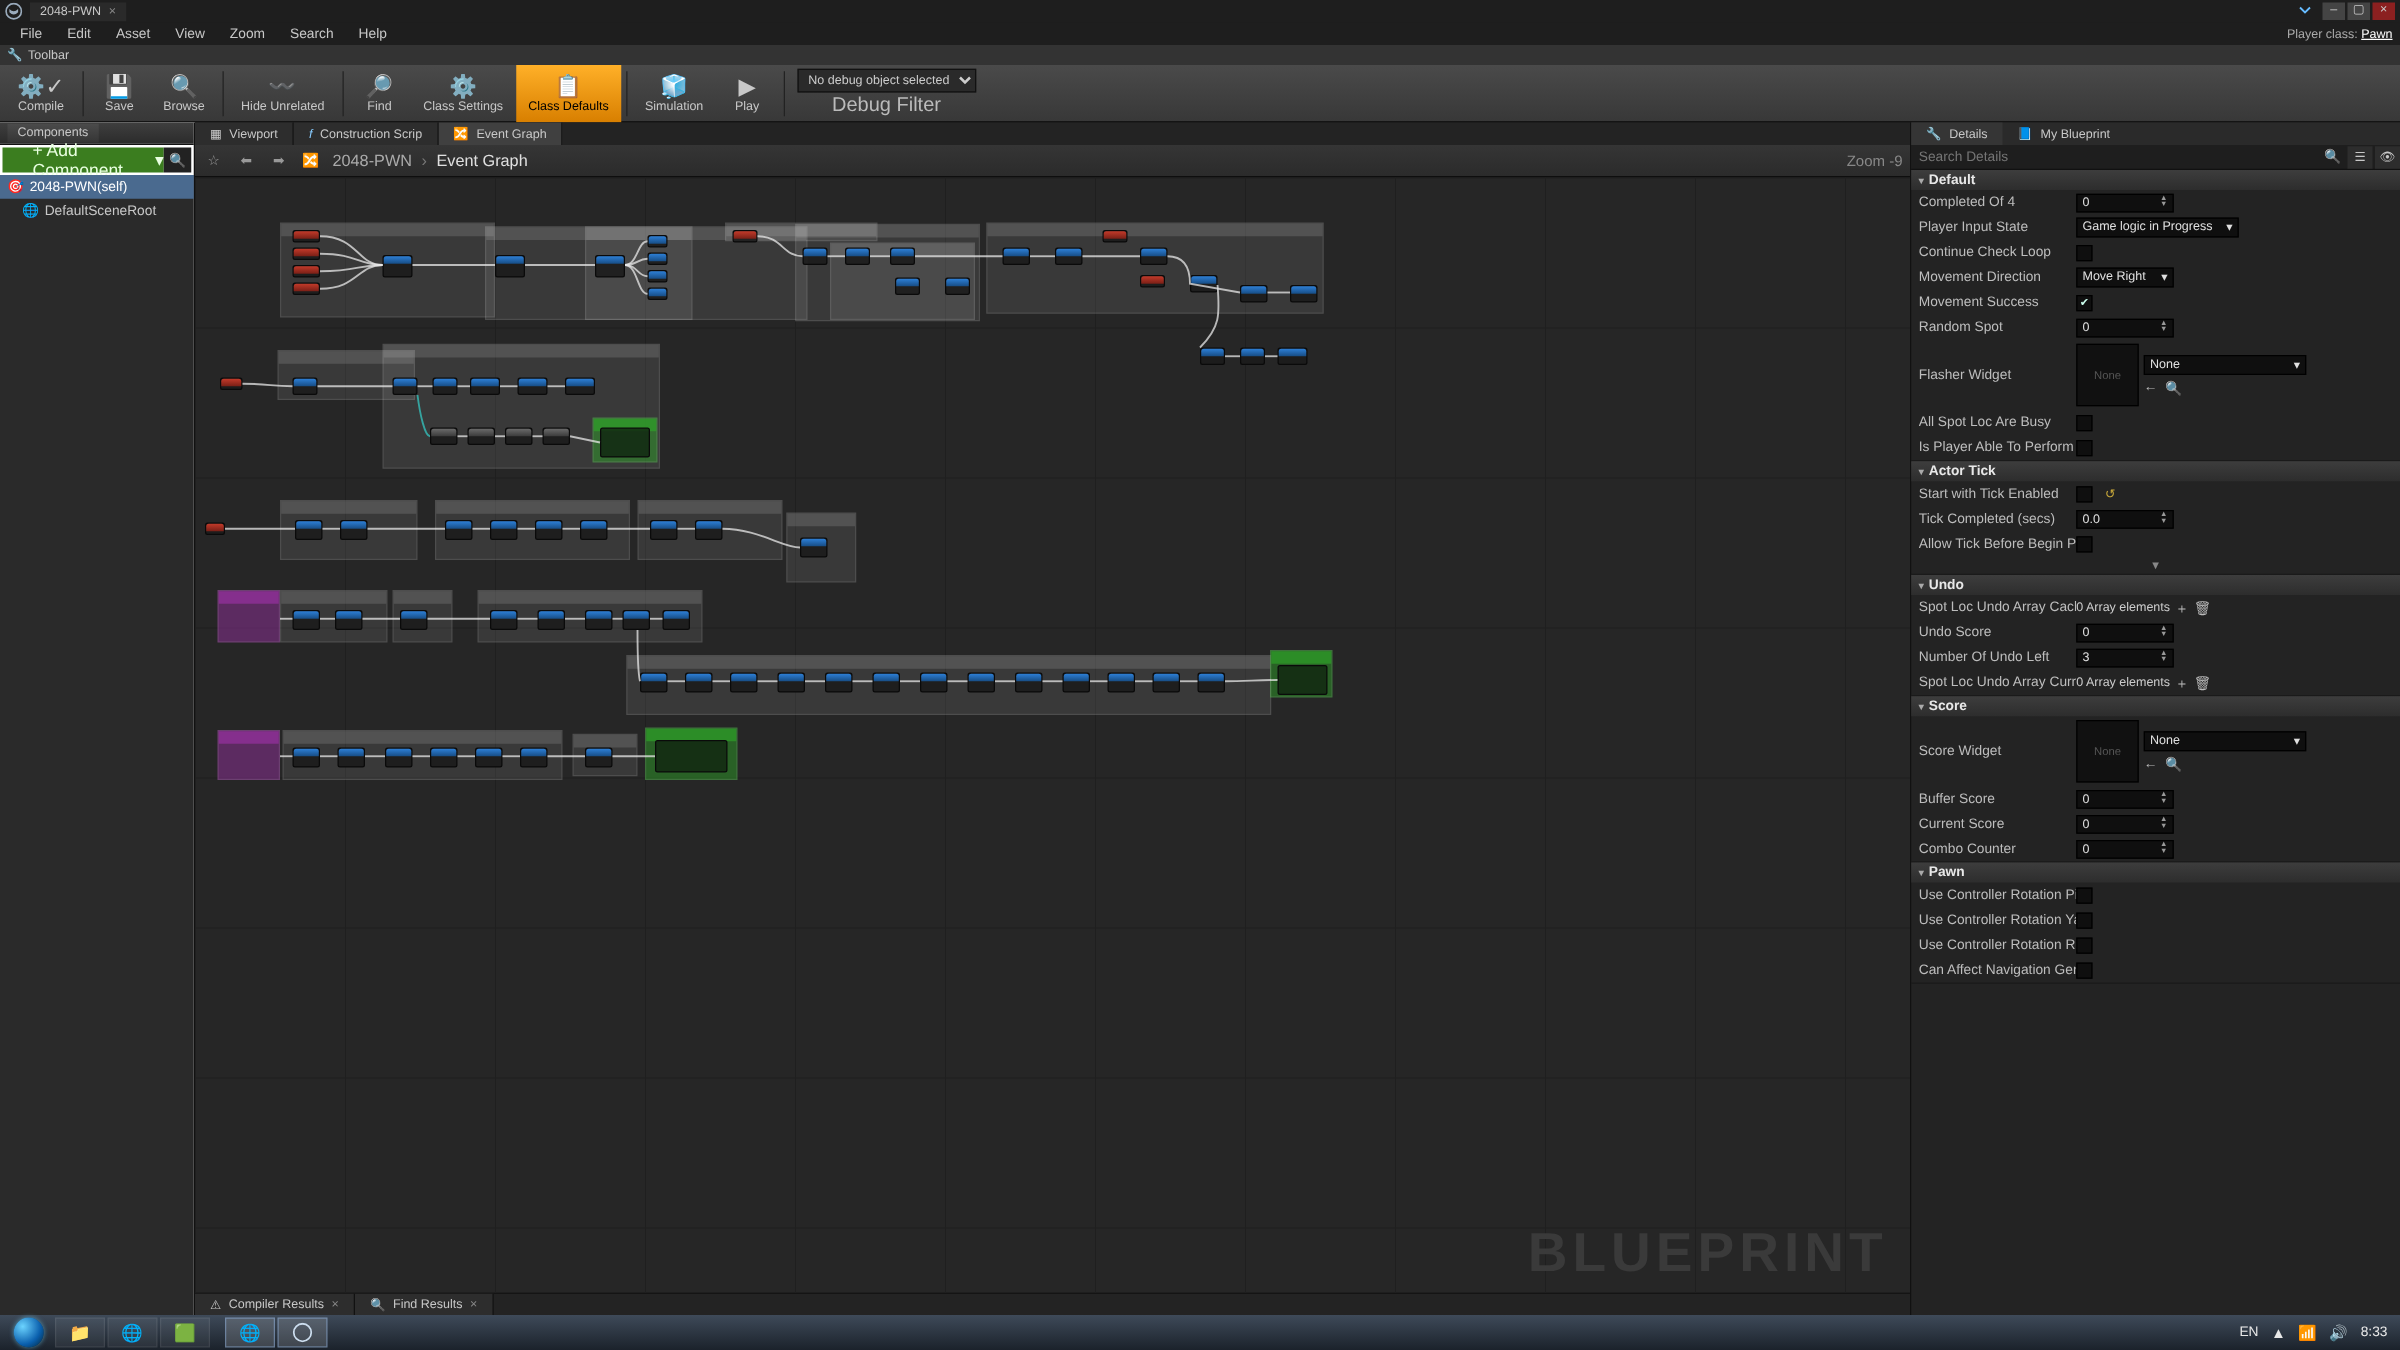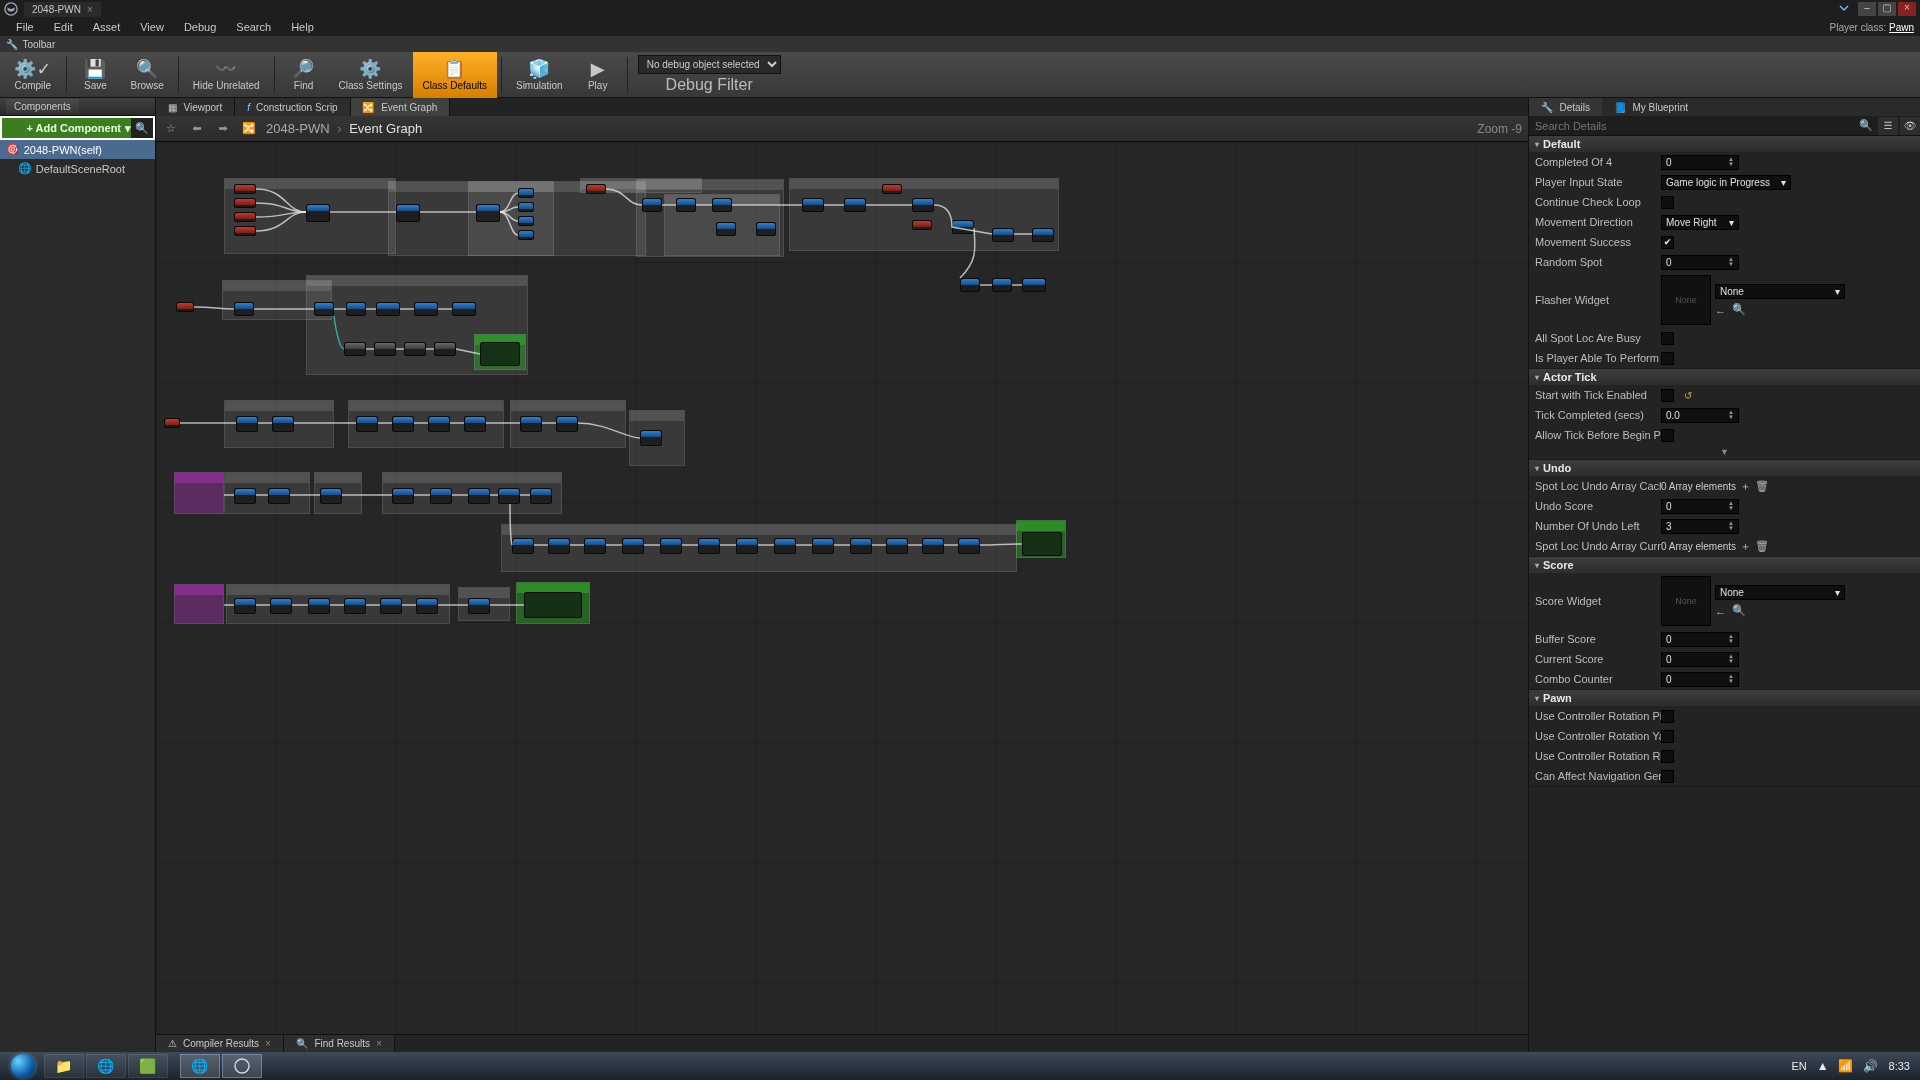--- a/index.html
+++ b/index.html
@@ -27,21 +27,21 @@
   .toolbar .sep { width: 1px; height: 36px; background: #222; margin: 0 4px; }
   .toolbar .dbgfilter { display: flex; flex-direction: column; align-items: center; margin-left: 6px; }
   .toolbar .dbgfilter select { background: #2a2a2a; color: #ccc; border: 1px solid #111; font-size: 10px; padding: 2px 4px; }
   .toolbar .dbgfilter .dfl { font-size: 16px; color: #bbb; margin-top: 2px; }
   .main { display: flex; height: calc(1080px - 18px - 18px - 16px - 46px - 28px); }
   
   .leftpanel { width: 156px; background: #ffffff; display: flex; flex-direction: column; border-right: 1px solid #111; }
   .panelhdr { height: 18px; background: linear-gradient(#3f3f3f,#2b2b2b); display: flex; align-items: center; padding: 0 6px; font-size: 10px; gap: 6px; border-bottom:1px solid #111; }
   .panelhdr .tabactive { background: linear-gradient(#4b4b4b,#353535); padding: 2px 8px; }
   .addcomp { height: 20px; display: flex; margin: 2px; }
-  .addcomp .btn { flex: 1; background: #3b7d1f; color: #e8ffe0; display: flex; align-items: center; justify-content: center; font-size: 11px; font-weight: bold; cursor: pointer; padding-left: 24px; }
+  .addcomp .btn { flex: 1; background: #3b7d1f; color: #e8ffe0; display: flex; align-items: center; justify-content: center; font-size: 14px; font-weight: normal; cursor: pointer; padding-left: 24px; }
   .addcomp .search { width: 22px; background: #222; display:flex; align-items:center; justify-content:center; }
   .complist { flex:1; background:#2a2a2a; }
   .complist .crow { padding: 3px 6px; font-size: 11px; display:flex; align-items:center; gap:4px; }
   .complist .crow.sel { background: #4a6a8f; color:#fff; }
   
   .centerpanel { flex: 1; display: flex; flex-direction: column; background: #1a1a1a; }
   .ctabs { height: 18px; background: #232323; display: flex; align-items: stretch; }
   .ctabs .ctab { padding: 2px 12px; font-size: 10px; display:flex; align-items:center; gap:6px; background:#2d2d2d; border-right:1px solid #111; cursor:pointer; }
   .ctabs .ctab.active { background: #404040; }
   .ebar { height: 26px; background: linear-gradient(#353535,#2b2b2b); display:flex; align-items:center; padding:0 6px; gap:8px; border-bottom:1px solid #0a0a0a; }
@@ -136,21 +136,21 @@
     <div class="wbtn close">×</div>
   </div>
 </div>
 
 <div class="menubar">
   <div class="left">
     <div class="item">File</div>
     <div class="item">Edit</div>
     <div class="item">Asset</div>
     <div class="item">View</div>
-    <div class="item">Debug</div>
+    <div class="item">Zoom</div>
     <div class="item">Search</div>
     <div class="item">Help</div>
   </div>
   <div class="right">
     <span>Player class:</span>
     <span class="pclass">Pawn</span>
   </div>
 </div>
 
 <div class="toolbarrow">
@@ -603,20 +603,21 @@
         <path d="M68 463 L78 463"></path>
         <path d="M100 463 L114 463"></path>
         <path d="M136 463 L152 463"></path>
         <path d="M174 463 L188 463"></path>
         <path d="M210 463 L224 463"></path>
         <path d="M246 463 L260 463"></path>
         <path d="M282 463 C298 463 302 463 312 463"></path>
         <path d="M334 463 C350 463 358 463 368 463"></path>
       </svg>
 
+      <div class="bplabel">BLUEPRINT</div>
     </div>
 
     <div class="btmtabs">
       <div class="btab">
         <span>⚠</span>
         <span>Compiler Results</span>
         <span style="color:#888">×</span>
       </div>
       <div class="btab">
         <span>🔍</span>

